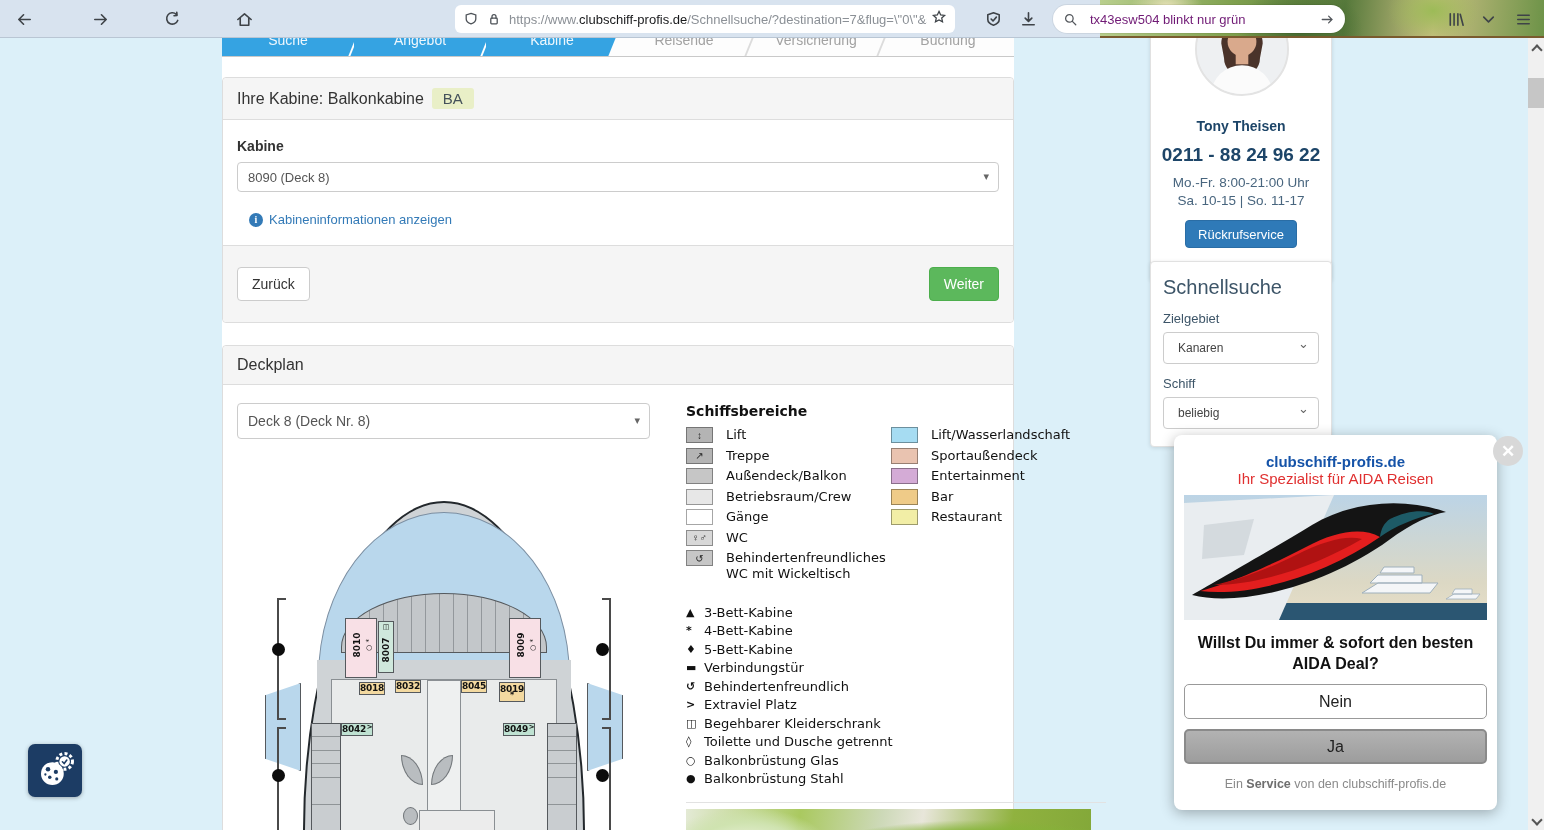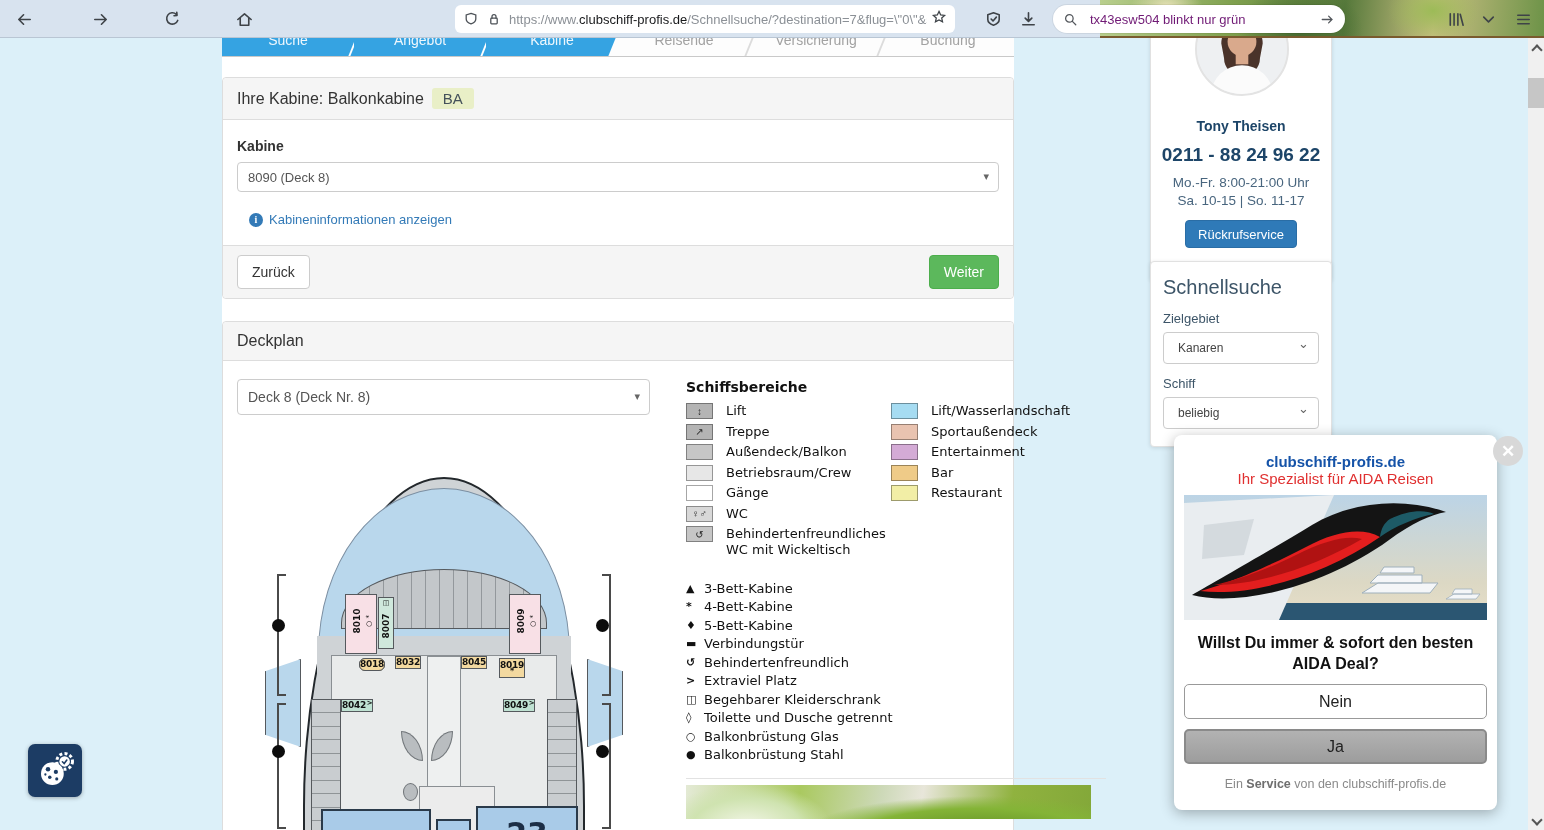--- a/index.html
+++ b/index.html
@@ -48,21 +48,21 @@
   .panel + .panel { margin-top:22px; }
   .panel-h { background:#f5f5f5; border-bottom:1px solid #ddd; border-radius:4px 4px 0 0; padding:10px 14px; font-size:16px; color:#333; }
   .badge-ba { display:inline-block; margin-left:8px; padding:2px 11px; background:#e9efc7; border-radius:3px; color:#44515a; font-size:15px; }
   .panel-b { padding:18px 14px; }
   .fld-lbl { font-size:14px; font-weight:bold; color:#333; }
   .sel { position:relative; height:30px; border:1px solid #ccc; border-radius:4px; background:#fff; display:flex; align-items:center; padding:0 24px 0 10px; font-size:13px; color:#555; cursor:pointer; margin-top:8px; }
   .sel::after { content:'▾'; position:absolute; right:9px; top:50%; transform:translateY(-52%); color:#666; font-size:11px; }
   .info-link { display:inline-flex; align-items:center; margin-top:20px; color:#337ab7; font-size:13px; cursor:pointer;padding-left:12px; }
   .info-ic { width:14px; height:14px; border-radius:50%; background:#337ab7; color:#fff; font-size:10px; font-weight:bold; font-family:"Liberation Serif", serif; display:inline-flex; align-items:center; justify-content:center; margin-right:6px; }
   .info-ic::before { content:'i'; }
-  .panel-f { background:#f5f5f5; border-top:1px solid #ddd; border-radius:0 0 4px 4px; padding:9px 14px; display:flex; justify-content:space-between; align-items:center; }
+  .panel-f { background:#f5f5f5; border-top:1px solid #ddd; border-radius:0 0 4px 4px; padding:21px 14px; display:flex; justify-content:space-between; align-items:center; }
   .btn { height:34px; border-radius:4px; font-size:14px; display:inline-flex; align-items:center; justify-content:center; padding:0 14px; cursor:pointer; }
   .btn-back { background:#fff; border:1px solid #ccc; color:#333; }
   .btn-next { background:#5cb85c; border:1px solid #4cae4c; color:#fff; }
 
   
   .deck-body { display:flex; padding:18px 14px 0 14px; }
   .deck-left { width:413px; flex:0 0 auto; }
   .deck-sel { height:36px; font-size:14px; margin-top:0; }
   .deck-right { margin-left:36px; width:422px; }
 
@@ -106,21 +106,21 @@
   .vcell { position:relative; width:16px; height:52px; background:#cfe8dc; border:1px solid #55595d; margin-left:-1px; }
   .csym { position:absolute; top:1px; left:50%; transform:translateX(-50%); font-size:7px; color:#111; }
   .vnum2 { position:absolute; top:56%; left:50%; transform:translate(-50%,-50%) rotate(-90deg); font-size:9px; font-weight:bold; color:#111; }
   .col { display:flex; flex-direction:column; }
   .cell { position:static; display:flex; align-items:center; justify-content:center; height:12.5px; margin-bottom:1px; border:1px solid #55595d; font-size:9px; font-weight:bold; color:#111; letter-spacing:-0.3px; }
   .tan { background:#f3d9a0; }
   .teal { background:#bfe2d2; }
   .tan-l { left:124px; top:225px; width:32px; }
   .tan-r { left:190px; top:225px; width:32px; }
   .mini-l { left:88px; top:227px; width:30px; }
-  .mini-l .cell { margin-bottom:14px;border-radius:6px; }
+  .mini-l .cell { margin-bottom:14px; }
   .mini-r { left:228px; top:227px; width:27px; }
   .mini-r .cell { margin-bottom:11px; flex-direction:column; line-height:8px; }
   .mini-r .cell:last-child { height:20px; }
   .mini-sym { font-size:8px; line-height:6px; }
   .teal-l { left:70px; top:268px; width:44px; }
   .teal-r { left:232px; top:268px; width:44px; }
   .gt { font-size:7px; margin-left:1px; transform:translateY(-2px); }
   .corridor { left:156px; top:225px; width:34px; height:150px; background:#eef0f0; border:1px solid #8a8f93; }
   .lobby { left:148px; top:355px; width:76px; height:48px; background:#ececec; border:1px solid #8a8f93; }
   .stair { background:#b9bdc0; border:1px solid #6f7478; }

